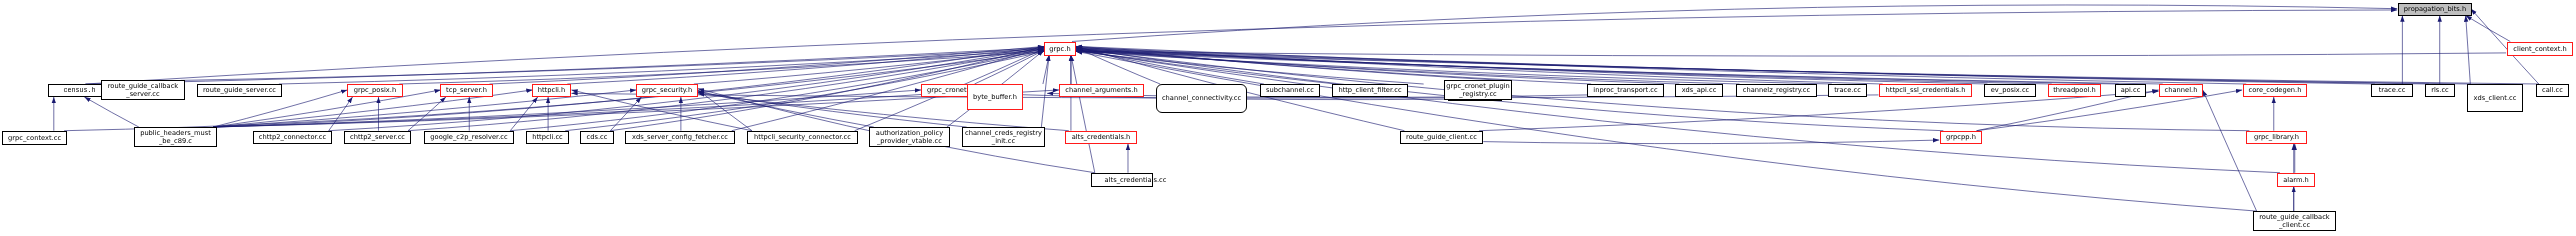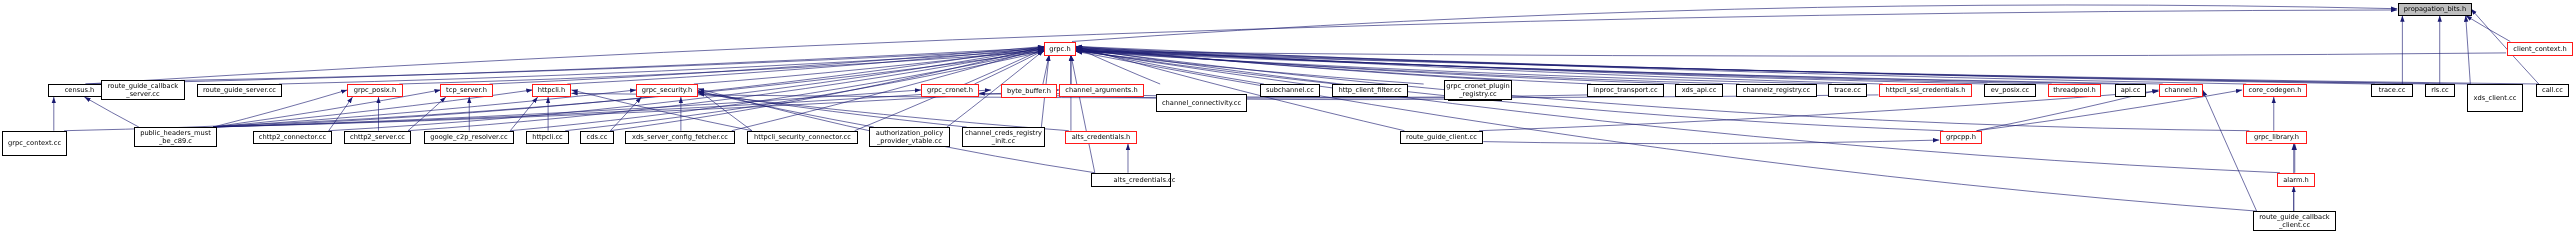--- a/index.html
+++ b/index.html
@@ -124,67 +124,67 @@
       <path d="M4382,252 C4382,230.33333333333334 4382,208.66666666666666 4382,187" fill="none" stroke="#191970" stroke-width="1.2" marker-end="url(#arrow)"></path>
       <path d="M3809,252 C3979.6666666666665,229.87933333333334 4150.333333333333,203.66266666666667 4321,173.35" fill="none" stroke="#191970" stroke-width="1.2" marker-end="url(#arrow)"></path>
       <path d="M4422.5,333 C4422.5,314.3333333333333 4422.5,295.6666666666667 4422.5,277" fill="none" stroke="#191970" stroke-width="1.2" marker-end="url(#arrow)"></path>
       <path d="M4420.5,407 C4420.5,363.6666666666667 4420.5,320.3333333333333 4420.5,277" fill="none" stroke="#191970" stroke-width="1.2" marker-end="url(#arrow)"></path>
       <path d="M4420.5,407 C4420.5,391 4420.5,375 4420.5,359" fill="none" stroke="#191970" stroke-width="1.2" marker-end="url(#arrow)"></path>
       <path d="M2858,273 C3151,279.032 3444,278.032 3737,270" fill="none" stroke="#191970" stroke-width="1.2" marker-end="url(#arrow)"></path>
     </svg>
     <div class="node root" style="left: 2398px; top: 3.1px; width: 74px; height: 12.5px;"><span>propagation_bits.h</span></div>
     <div class="node red" style="left: 1044px; top: 42px; width: 32px; height: 13.5px;"><span>grpc.h</span></div>
     <div class="node red" style="left: 2507px; top: 42px; width: 66px; height: 13.5px;"><span>client_context.h</span></div>
-    <div class="node " style="left: 48px; top: 84px; width: 63px; height: 13px;"><span>census.h</span></div>
+    <div class="node " style="left: 48px; top: 84px; width: 63px; height: 13px; font-family: Liberation Mono, monospace;"><span>census.h</span></div>
     <div class="node " style="left: 101px; top: 80px; width: 84px; height: 20px;"><span>route_guide_callback
 _server.cc</span></div>
     <div class="node " style="left: 197px; top: 84px; width: 85px; height: 13px;"><span>route_guide_server.cc</span></div>
     <div class="node red" style="left: 347px; top: 84px; width: 56px; height: 13px;"><span>grpc_posix.h</span></div>
     <div class="node red" style="left: 440px; top: 84px; width: 53px; height: 13px;"><span>tcp_server.h</span></div>
     <div class="node red" style="left: 532px; top: 84px; width: 39px; height: 13px;"><span>httpcli.h</span></div>
     <div class="node red" style="left: 636px; top: 84px; width: 62px; height: 13px;"><span>grpc_security.h</span></div>
     <div class="node red" style="left: 921px; top: 84px; width: 58px; height: 13px;"><span>grpc_cronet.h</span></div>
-    <div class="node red" style="left: 1001px; top: 84px; width: 56px; height: 14px; align-items: center;"><span>byte_buffer.h</span></div>
+    <div class="node red" style="left: 967px; top: 84px; width: 56px; height: 26px; align-items: center;"><span>byte_buffer.h</span></div>
     <div class="node red" style="left: 1059px; top: 84px; width: 85px; height: 13px;"><span>channel_arguments.h</span></div>
-    <div class="node " style="left: 1156px; top: 94px; width: 91px; height: 18px;"><span>channel_connectivity.cc</span></div>
+    <div class="node " style="left: 1156px; top: 84px; width: 91px; height: 29px; border-radius: 6px;"><span>channel_connectivity.cc</span></div>
     <div class="node " style="left: 1260px; top: 84px; width: 60px; height: 13px;"><span>subchannel.cc</span></div>
     <div class="node " style="left: 1332px; top: 84px; width: 76px; height: 13px;"><span>http_client_filter.cc</span></div>
     <div class="node " style="left: 1420px; top: 88px; width: 54px; height: 13px; margin-left: 28px;"><span>binder_server.cc</span></div>
     <div class="node " style="left: 1444px; top: 80px; width: 68px; height: 20px;"><span>grpc_cronet_plugin
 _registry.cc</span></div>
     <div class="node " style="left: 1587px; top: 84px; width: 77px; height: 13px;"><span>inproc_transport.cc</span></div>
     <div class="node " style="left: 1675px; top: 84px; width: 48px; height: 13px;"><span>xds_api.cc</span></div>
     <div class="node " style="left: 1736px; top: 84px; width: 81px; height: 13px;"><span>channelz_registry.cc</span></div>
     <div class="node " style="left: 1828px; top: 84px; width: 39px; height: 13px;"><span>trace.cc</span></div>
     <div class="node red" style="left: 1879px; top: 84px; width: 93px; height: 13px;"><span>httpcli_ssl_credentials.h</span></div>
     <div class="node " style="left: 1984px; top: 84px; width: 52px; height: 13px;"><span>ev_posix.cc</span></div>
     <div class="node red" style="left: 2048px; top: 84px; width: 53px; height: 13px;"><span>threadpool.h</span></div>
     <div class="node " style="left: 2115px; top: 84px; width: 31px; height: 13px;"><span>api.cc</span></div>
     <div class="node red" style="left: 2159px; top: 84px; width: 44px; height: 13px;"><span>channel.h</span></div>
     <div class="node red" style="left: 2243px; top: 84px; width: 64px; height: 13px;"><span>core_codegen.h</span></div>
     <div class="node " style="left: 2371px; top: 84px; width: 42px; height: 13px;"><span>trace.cc</span></div>
     <div class="node " style="left: 2425px; top: 84px; width: 30px; height: 13px;"><span>rls.cc</span></div>
     <div class="node " style="left: 2467px; top: 84px; width: 56px; height: 28px;"><span>xds_client.cc</span></div>
     <div class="node " style="left: 2536px; top: 84px; width: 33px; height: 13px;"><span>call.cc</span></div>
-    <div class="node " style="left: 2.1px; top: 131px; width: 65px; height: 25px;"><span>grpc_context.cc</span></div>
+    <div class="node " style="left: 2.1px; top: 131px; width: 65px; height: 14px;"><span>grpc_context.cc</span></div>
     <div class="node " style="left: 134px; top: 127px; width: 83px; height: 20px;"><span>public_headers_must
 _be_c89.c</span></div>
     <div class="node " style="left: 253px; top: 131px; width: 79px; height: 13px;"><span>chttp2_connector.cc</span></div>
     <div class="node " style="left: 344px; top: 131px; width: 67px; height: 13px;"><span>chttp2_server.cc</span></div>
     <div class="node " style="left: 424px; top: 131px; width: 90px; height: 13px;"><span>google_c2p_resolver.cc</span></div>
     <div class="node " style="left: 526px; top: 131px; width: 43px; height: 13px;"><span>httpcli.cc</span></div>
     <div class="node " style="left: 580px; top: 131px; width: 34px; height: 13px;"><span>cds.cc</span></div>
     <div class="node " style="left: 625px; top: 131px; width: 110px; height: 13px;"><span>xds_server_config_fetcher.cc</span></div>
     <div class="node " style="left: 747px; top: 131px; width: 111px; height: 13px;"><span>httpcli_security_connector.cc</span></div>
     <div class="node " style="left: 869px; top: 127px; width: 81px; height: 20px;"><span>authorization_policy
 _provider_vtable.cc</span></div>
     <div class="node " style="left: 962px; top: 127px; width: 83px; height: 20px;"><span>channel_creds_registry
 _init.cc</span></div>
     <div class="node red" style="left: 1065px; top: 131px; width: 72px; height: 13px;"><span>alts_credentials.h</span></div>
     <div class="node " style="left: 1400px; top: 131px; width: 83px; height: 13px;"><span>route_guide_client.cc</span></div>
     <div class="node red" style="left: 1940px; top: 131px; width: 42px; height: 13px;"><span>grpcpp.h</span></div>
     <div class="node red" style="left: 2246px; top: 131px; width: 61px; height: 13px;"><span>grpc_library.h</span></div>
-    <div class="node " style="left: 1091px; top: 173px; width: 80px; height: 13.5px; padding-left: 27px;"><span>alts_credentials.cc</span></div>
+    <div class="node " style="left: 1091px; top: 173px; width: 62px; height: 13.5px; padding-left: 27px;"><span>alts_credentials.cc</span></div>
     <div class="node red" style="left: 2277px; top: 173px; width: 38px; height: 13.5px;"><span>alarm.h</span></div>
     <div class="node " style="left: 2253px; top: 211px; width: 83px; height: 20px;"><span>route_guide_callback
 _client.cc</span></div>
   </div>
 
 
 </body></html>

